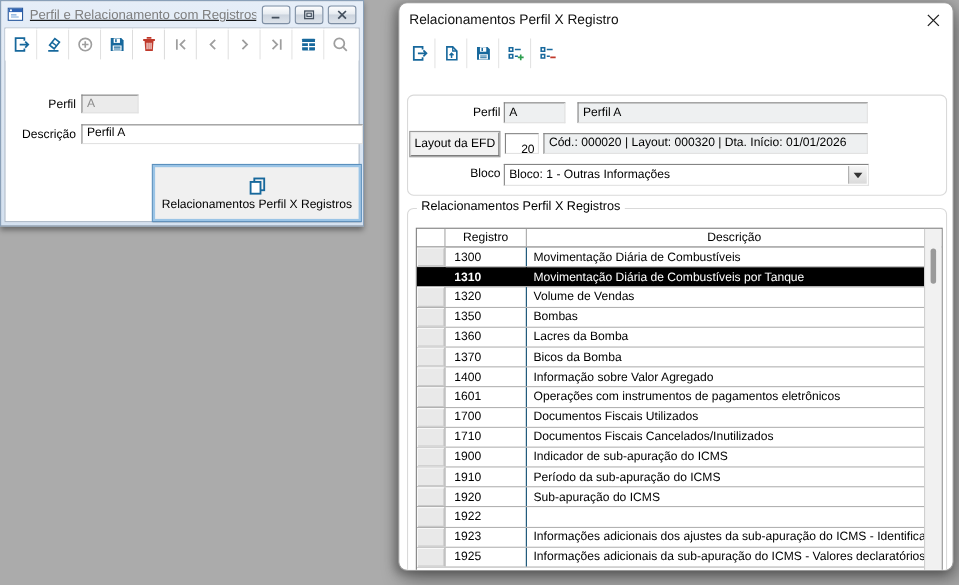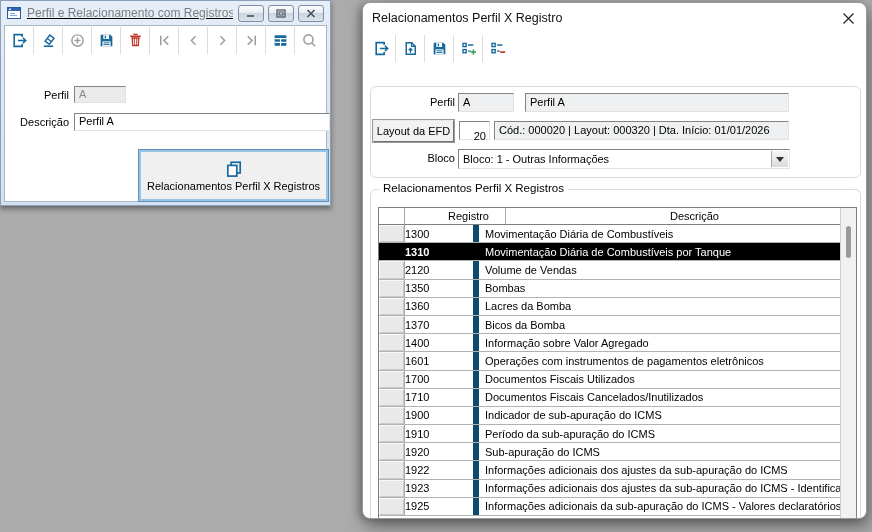--- a/index.html
+++ b/index.html
@@ -69,29 +69,29 @@
   .dd-btn { position:absolute; right:1px; top:1px; bottom:1px; width:17px;
             background:linear-gradient(#f6f6f6,#dadada); border-left:1px solid #aaa;
             display:flex; align-items:center; justify-content:center; }
   .dd-arrow { width:0; height:0; border-left:4px solid transparent; border-right:4px solid transparent;
               border-top:5px solid #333; }
 
   
   #r-table { position:absolute; left:7px; top:17px; width:479px; height:313px;
              border:1px solid #7f7f7f; background:#fff; overflow:hidden; }
   .thead { height:17px; display:grid; grid-template-columns:26px 74px 1fr;
-           border-bottom:1px solid #7f7f7f;gap:27px; }
+           border-bottom:1px solid #7f7f7f; }
   .thead .hc { display:flex; align-items:center; justify-content:center;
                border-right:1px solid #a8a8a8; font-size:11px; }
   .trow { height:18.2px; display:grid; grid-template-columns:26px 74px 1fr;
           border-bottom:1px solid #b2b2b2; cursor:default; }
   .cell-ind { background:#e9e9e9; border-right:1px solid #a8a8a8;
               box-shadow:inset 1px 1px 0 #f8f8f8, inset -1px -1px 0 #c9c9c9; }
-  .cell-reg { display:flex; align-items:center;
-              border-right:6px solid #0c4a6e; font-size:11px; }
+  .cell-reg { padding-left:8px; display:flex; align-items:center;
+              border-right:1px solid #0c4a6e; font-size:11px; }
   .cell-desc { padding-left:6px; display:flex; align-items:center; font-size:11px;
                white-space:nowrap; overflow:hidden; }
   .trow.selected, .trow.selected .cell-ind { background:#000; color:#fff; box-shadow:none; }
   .trow.selected .cell-reg, .trow.selected .cell-ind { border-right-color:#000;font-weight:bold; }
 
   #r-scroll { position:absolute; right:0; top:0; bottom:0; width:16px; background:#f1f1f1;
               border-left:1px solid #cfcfcf; }
   #r-thumb { position:absolute; left:5px; top:18px; width:5px; height:32px;
              background:#9a9a9a; border-radius:3px; }
 </style>
@@ -358,21 +358,21 @@
             <div class="cell-reg">1300</div>
             <div class="cell-desc">Movimentação Diária de Combustíveis</div>
           </div>
           <div class="trow selected">
             <div class="cell-ind"></div>
             <div class="cell-reg">1310</div>
             <div class="cell-desc">Movimentação Diária de Combustíveis por Tanque</div>
           </div>
           <div class="trow">
             <div class="cell-ind"></div>
-            <div class="cell-reg">2120</div>
+            <div class="cell-reg">1320</div>
             <div class="cell-desc">Volume de Vendas</div>
           </div>
           <div class="trow">
             <div class="cell-ind"></div>
             <div class="cell-reg">1350</div>
             <div class="cell-desc">Bombas</div>
           </div>
           <div class="trow">
             <div class="cell-ind"></div>
             <div class="cell-reg">1360</div>
@@ -414,21 +414,20 @@
             <div class="cell-desc">Período da sub-apuração do ICMS</div>
           </div>
           <div class="trow">
             <div class="cell-ind"></div>
             <div class="cell-reg">1920</div>
             <div class="cell-desc">Sub-apuração do ICMS</div>
           </div>
           <div class="trow">
             <div class="cell-ind"></div>
             <div class="cell-reg">1922</div>
-            <div class="cell-desc">Informações adicionais dos ajustes da sub-apuração do ICMS</div>
           </div>
           <div class="trow">
             <div class="cell-ind"></div>
             <div class="cell-reg">1923</div>
             <div class="cell-desc">Informações adicionais dos ajustes da sub-apuração do ICMS - Identificação do</div>
           </div>
           <div class="trow">
             <div class="cell-ind"></div>
             <div class="cell-reg">1925</div>
             <div class="cell-desc">Informações adicionais da sub-apuração do ICMS - Valores declaratórios</div>

